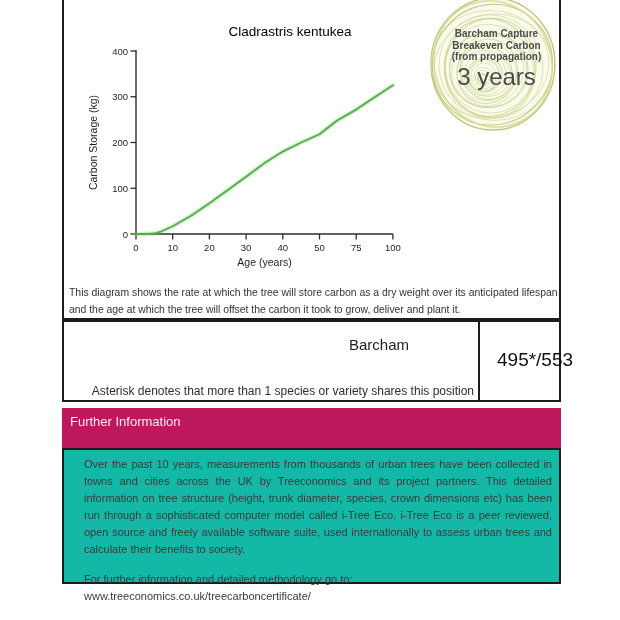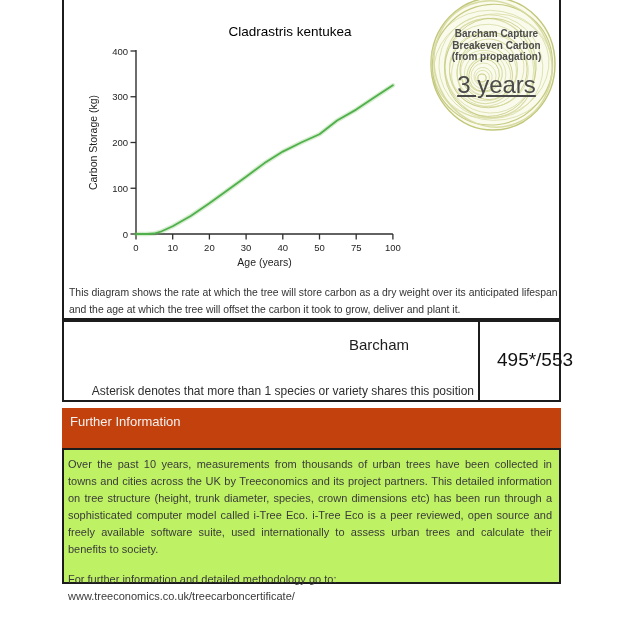--- a/index.html
+++ b/index.html
@@ -22,21 +22,21 @@
     position:absolute; left:69px; top:284px; width:490px;
     font-size:10.4px; line-height:17px; color:#333333;
   }
   
   #rings-svg { position:absolute; left:430px; top:-10px; }
   .badge-text {
     position:absolute; left:436px; top:28px; width:121px; text-align:center;
     color:#4d4d4d;
   }
   .badge-text .bline { font-size:10px; font-weight:bold; line-height:11.5px; }
-  .badge-value { font-size:24px; margin-top:8px; color:#4a4a4a;text-decoration:underline; }
+  .badge-value { font-size:24px; color:#4a4a4a; }
   
   .rank-box {
     position:absolute; left:62px; top:320px; width:499px; height:82px;
     border:2px solid #1c1c1c; background:#ffffff;
   }
   .rank-divider {
     position:absolute; left:414px; top:0; width:2px; height:78px; background:#1c1c1c;
   }
   .rank-label {
     position:absolute; left:285px; top:13px;
@@ -46,27 +46,27 @@
     position:absolute; left:6px; top:62px; width:404px; text-align:right;
     font-size:12px; color:#2e2e2e;
   }
   .rank-value {
     position:absolute; left:416px; top:27px; width:81px; text-align:center;
     font-size:19px; color:#111111;padding-left:17px;
   }
   
   .fi-header {
     position:absolute; left:62px; top:408px; width:499px; height:40px;
-    background:#c2410c; color:#f2f2f2; font-size:13px;
+    background:#be185d; color:#f2f2f2; font-size:13px;
     padding:6px 0 0 8px;
   }
   .fi-body {
     position:absolute; left:62px; top:448px; width:499px; height:136px;
-    border:2px solid #1c1c1c; background:#bef264;
-    padding:6px 7px 0 4px;
+    border:2px solid #1c1c1c; background:#14b8a6;
+    padding:6px 7px 0 20px;
     font-size:11px; line-height:17px; color:#3a3a3a;
   }
   .fi-paragraph { text-align:justify; }
   .fi-link { margin-top:13px; text-align:left; }
 </style>
 </head>
 <body>
 
 <div id="page">
 

